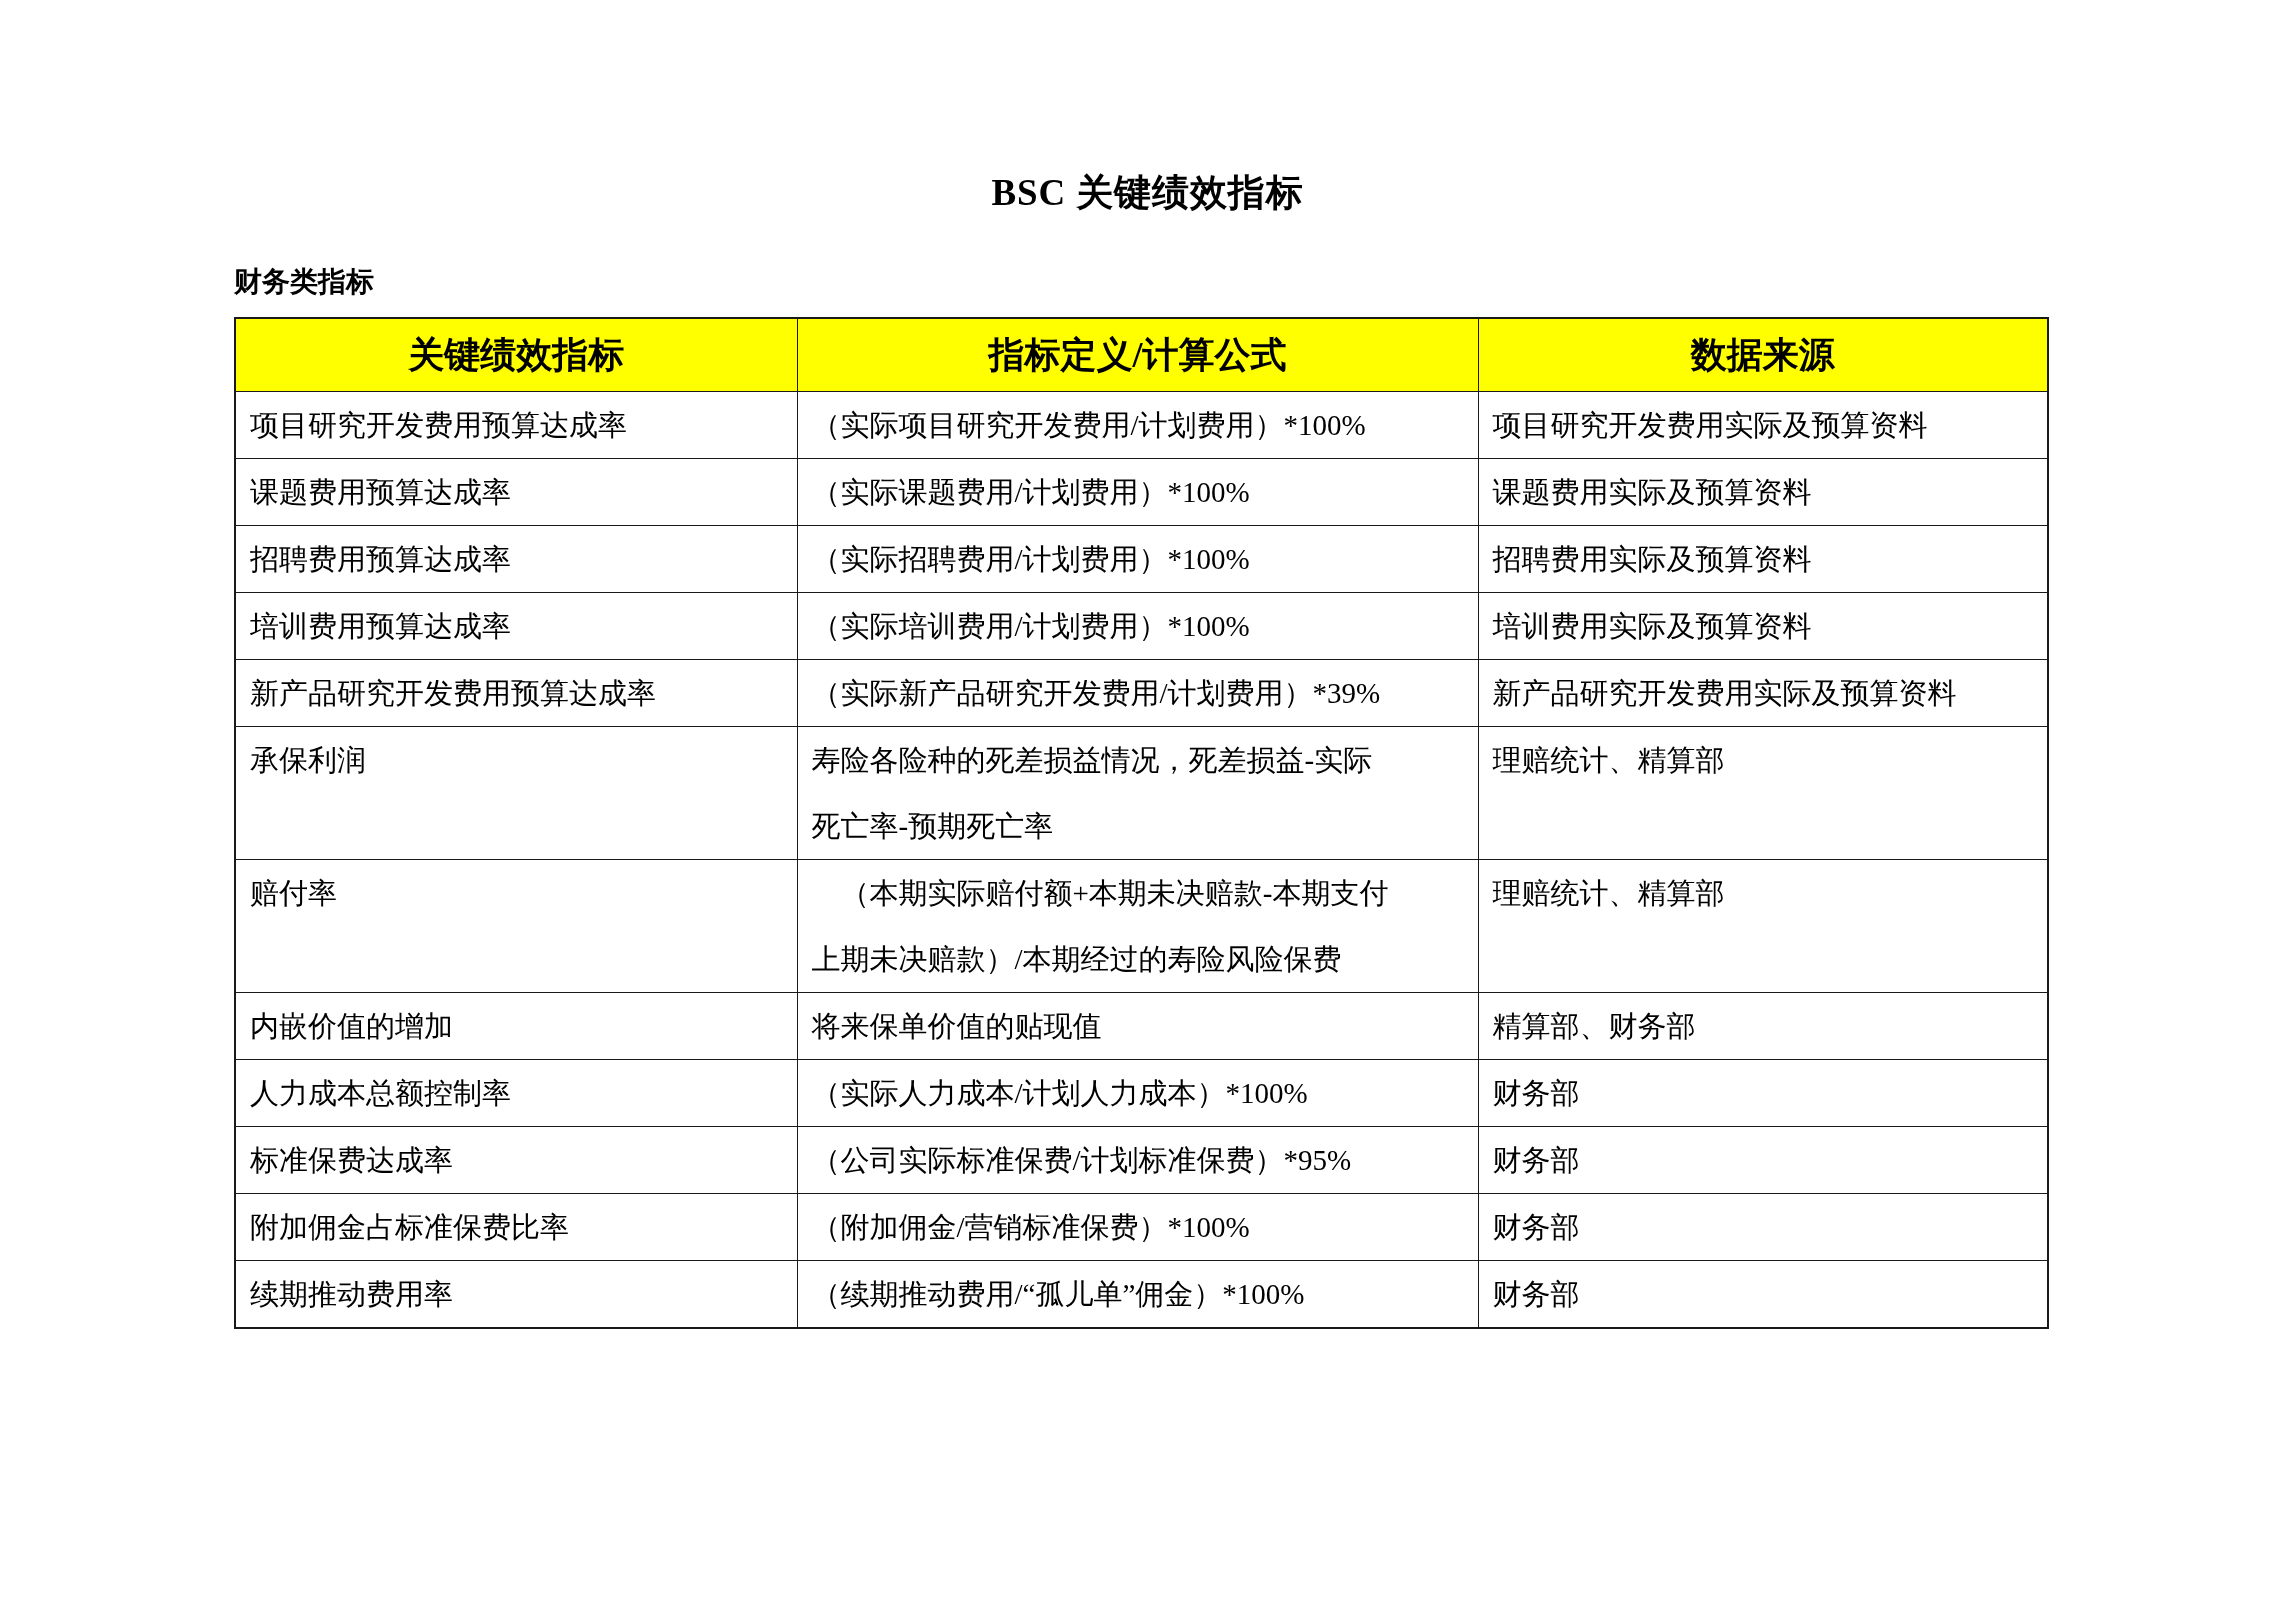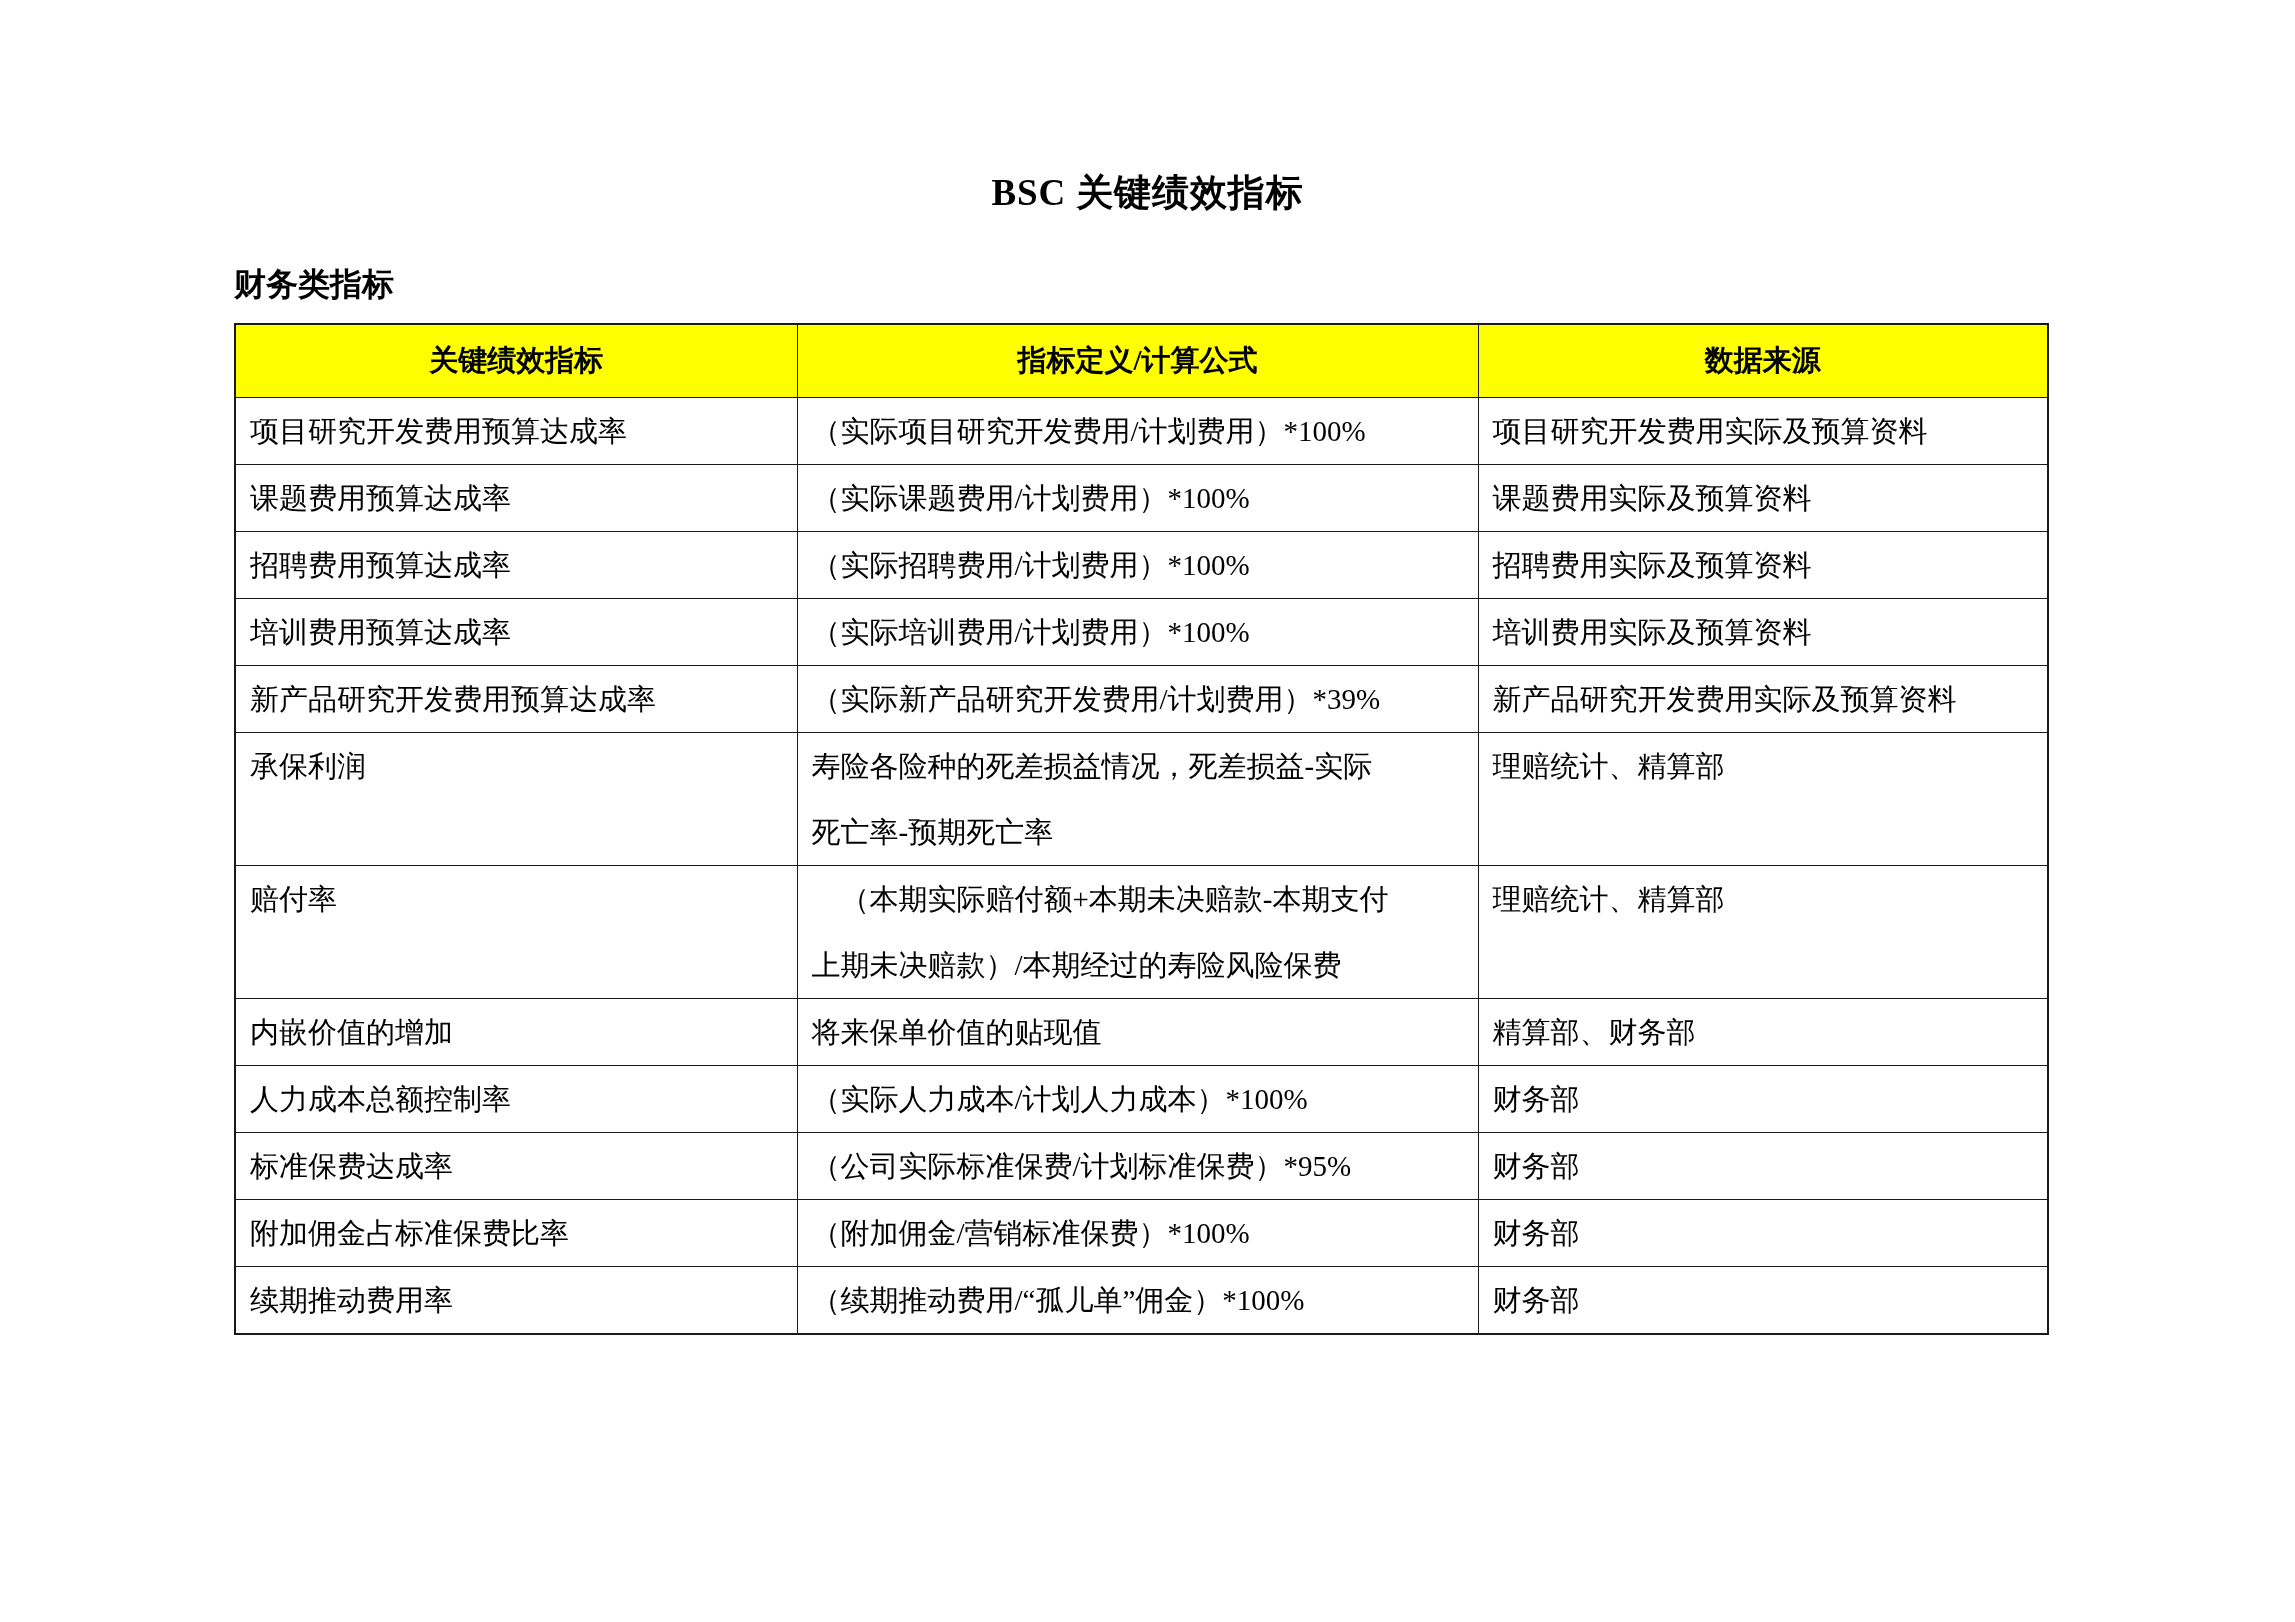--- a/index.html
+++ b/index.html
@@ -23,37 +23,37 @@
   .doc-title {
     margin: 0;
     padding-top: 168px;
     text-align: center;
     font-size: 37px;
     font-weight: bold;
     letter-spacing: 0.9px;
   }
   .section-heading {
     margin: 45px 0 16px 234px;
-    font-size: 32px;
+    font-size: 28px;
     font-weight: bold;
   }
   table.kpi-table {
     margin: 12.2px 0 0 234px;
     border-collapse: collapse;
     table-layout: fixed;
     width: 1812px;
     border: 2.6px solid #1a1a1a;
   }
   col.c1 { width: 562px; }
   col.c2 { width: 681px; }
   col.c3 { width: 570px; }
   .kpi-table th {
     background: #ffff00;
     height: 72px;
-    font-size: 29px;
+    font-size: 36px;
     font-weight: bold;
     text-align: center;
     vertical-align: middle;
     border: 1.7px solid #1a1a1a;
     padding: 0 8.7px;
   }
   .kpi-table td {
     border: 1.7px solid #1a1a1a;
     font-size: 29px;
     line-height: 66px;

